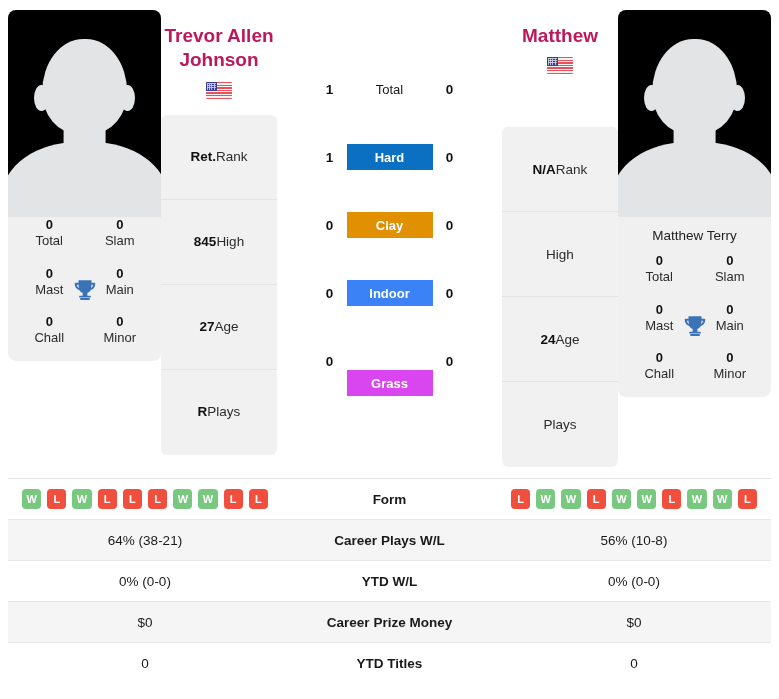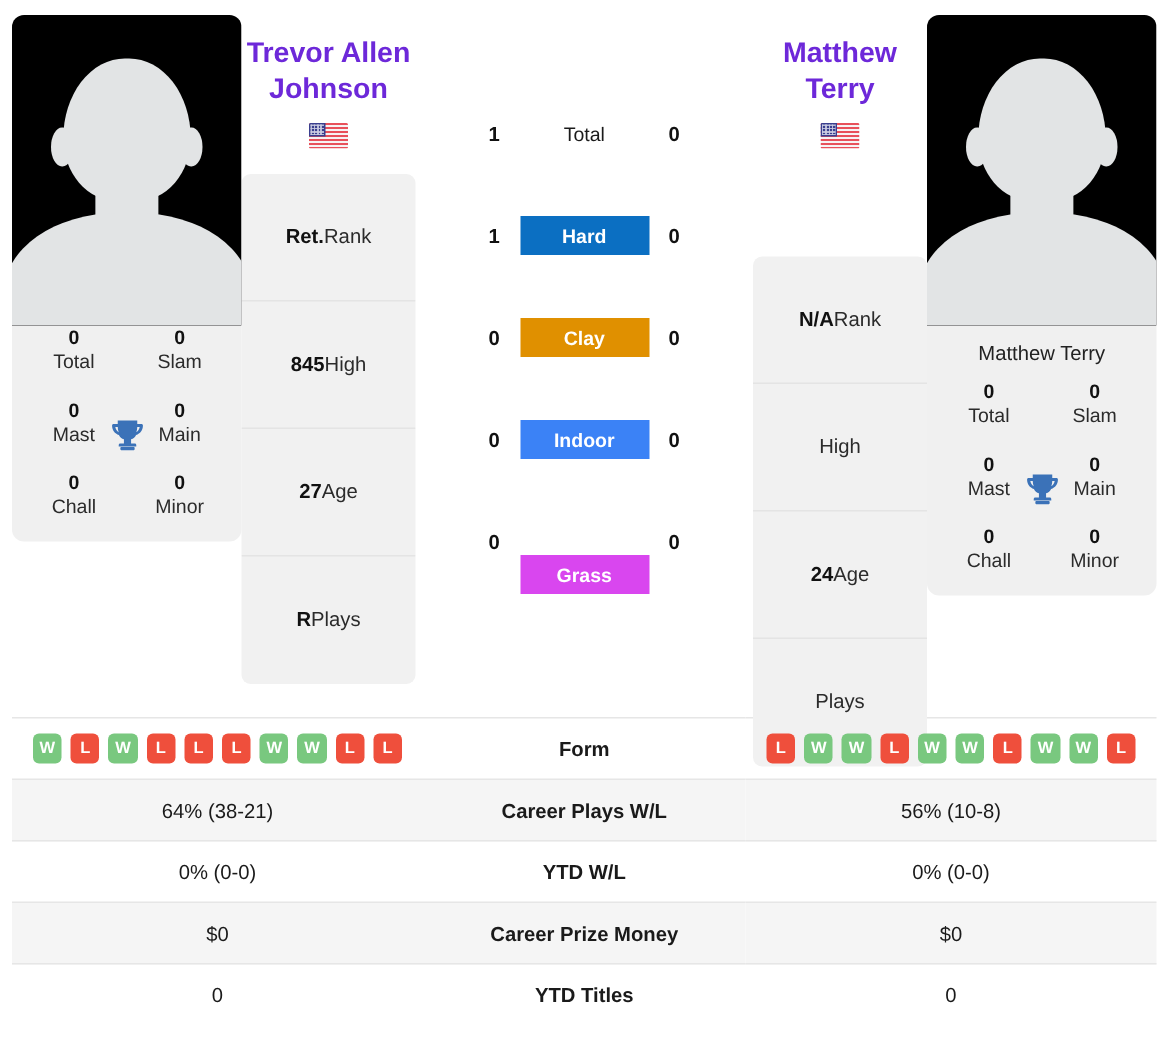--- a/index.html
+++ b/index.html
@@ -119,21 +119,21 @@
     padding-top: 0;
   }
   .info-head {
     text-align: center;
     padding: 14px 0 0 0;
   }
   .info-head .nm {
     font-size: 19px;
     font-weight: bold;
     line-height: 1.28;
-    color: #6d28d9;
+    color: #be185d;
   }
   .flag {
     display: inline-block;
     width: 26px;
     height: 17px;
     margin-top: 9px;
     position: relative;
     overflow: hidden;
     border-radius: 1px;
     background: #ffffff;
@@ -368,27 +368,26 @@
     <div class="surf-row">
       <div class="surf-num">0</div>
       <div class="surf-bar" id="bar-grass" style="background: #d946ef; margin-top: 44px;">Grass</div>
       <div class="surf-num">0</div>
     </div>
   </div>
 
   <div class="info-col">
     <div class="info-head">
       <div class="nm">Matthew</div>
-      <div class="nm">Terry</div>
       <div class="flag">
         <div class="stripes"></div>
         <div class="canton"></div>
       </div>
     </div>
-    <div class="info-stack offset" style="margin-top:67px">
+    <div class="info-stack offset" style="margin-top:49px">
       <div class="info-row">
         <div class="info-val">N/A</div>
         <div class="info-lbl">Rank</div>
       </div>
       <div class="info-row">
         <div class="info-val"></div>
         <div class="info-lbl">High</div>
       </div>
       <div class="info-row">
         <div class="info-val">24</div>

